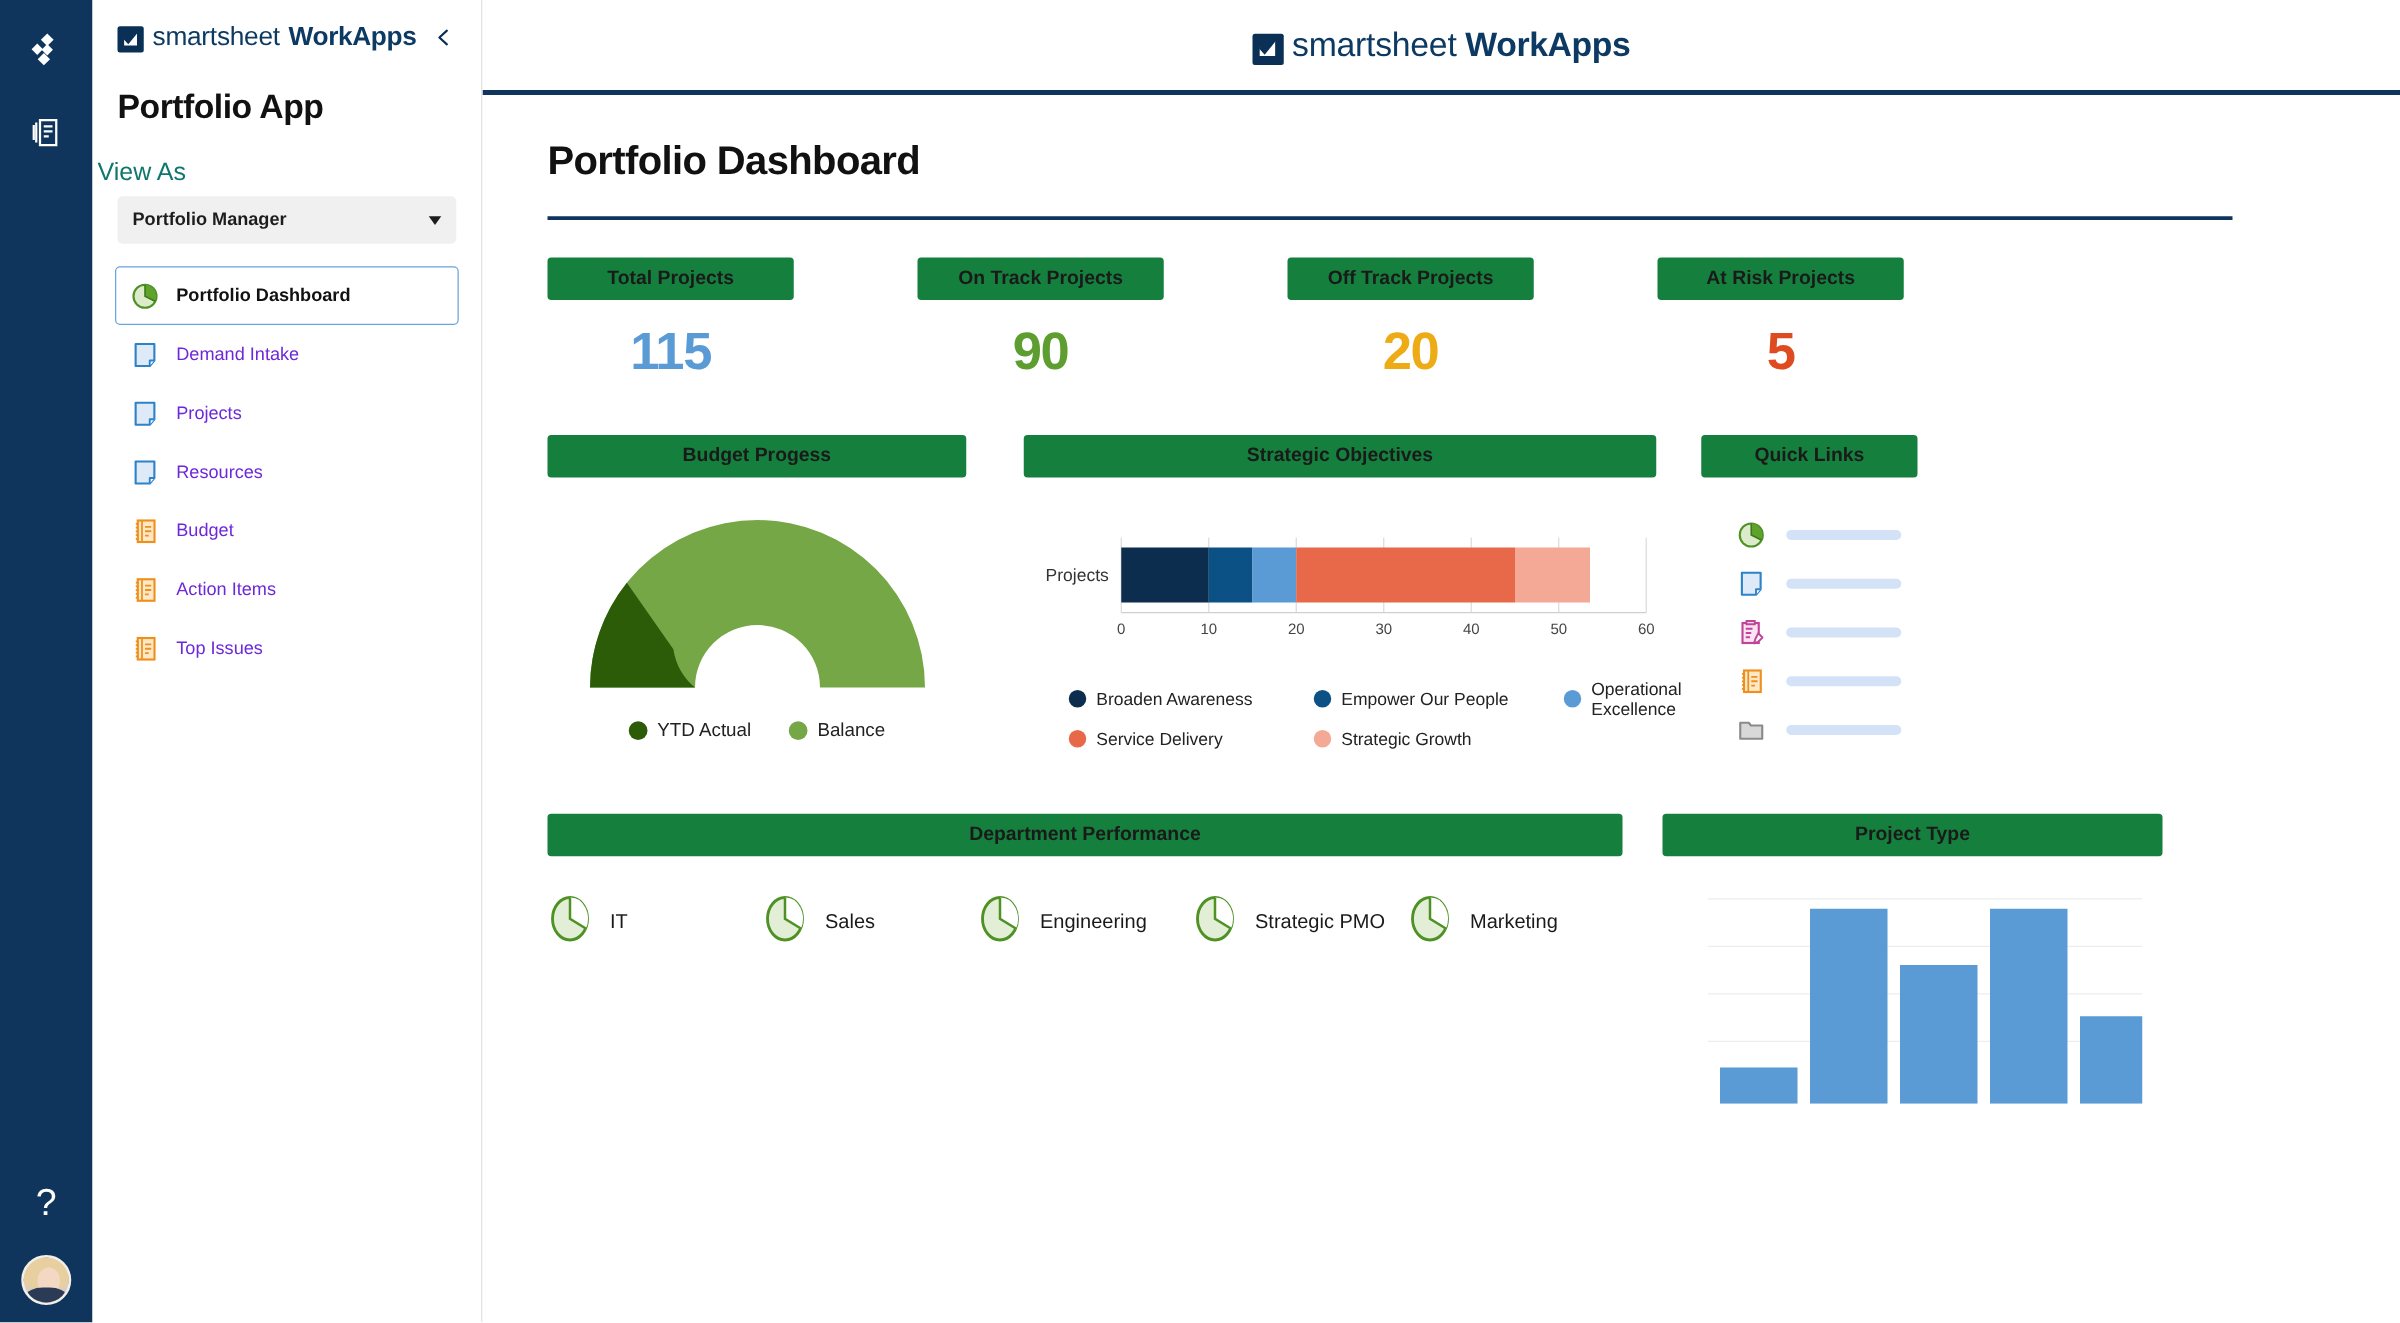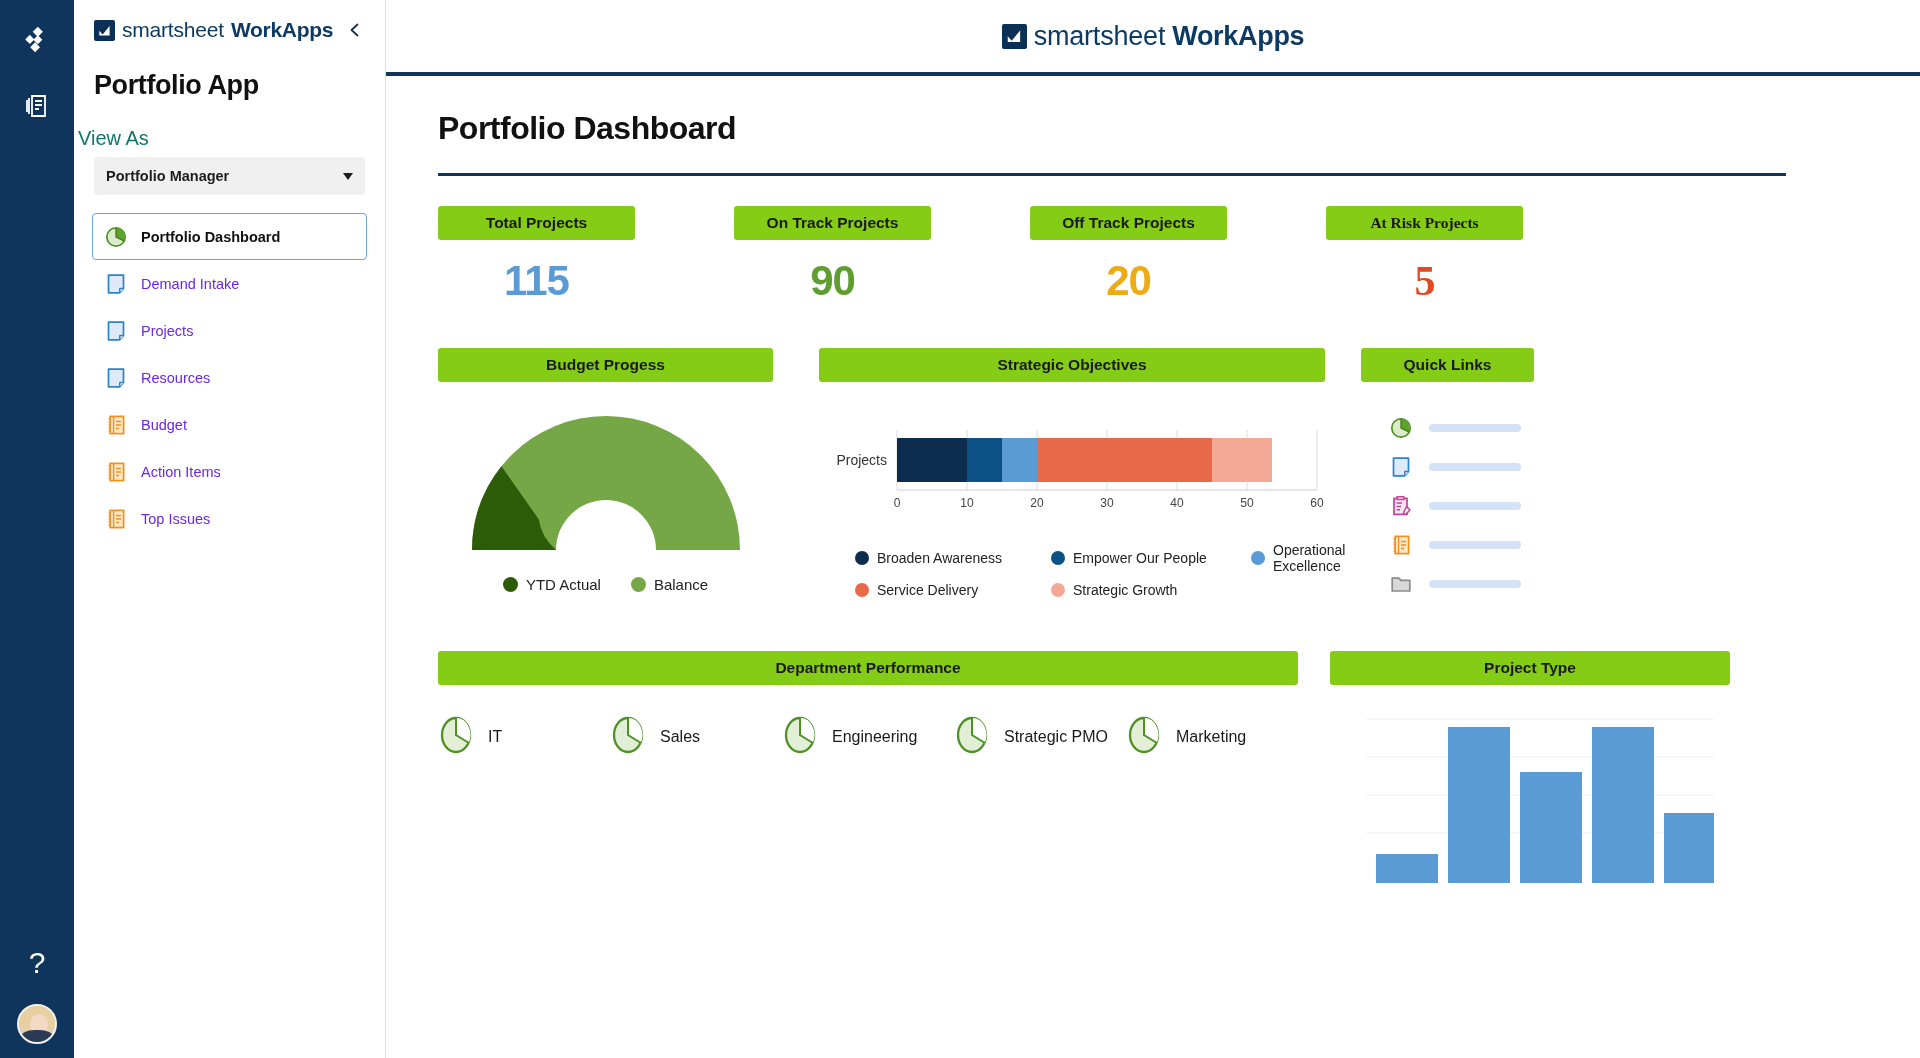--- a/index.html
+++ b/index.html
@@ -38,21 +38,21 @@
     background: #f3d9c4; border-radius: 50% 50% 46% 46%; }
   .avatar .body { position: absolute; left: 2px; right: 2px; bottom: -4px; height: 16px;
     background: #2b3b55; border-radius: 42% 42% 0 0; }
 
   
   .sidebar {
     width: 312px; flex: 0 0 312px; background: #fff;
     border-right: 1px solid #dcdcdc; padding: 0 0 0 0; position: relative;
   }
   .sb-head { display: flex; align-items: center; padding: 16px 16px 0 20px; }
-  .logo { display: flex; align-items: center; gap: 7px; flex: 1; }
+  .logo { display: flex; align-items: flex-end; gap: 7px; flex: 1; }
   .logo-mark { width: 21px; height: 21px; background: #0b3055; border-radius: 2px;
     display: flex; align-items: center; justify-content: center; }
   .logo-mark svg { display: block; }
   .logo-smart { font-size: 21px; color: #0d3a63; letter-spacing: -0.2px; font-weight: 400; }
   .logo-work { font-size: 21px; color: #0d3a63; font-weight: 700; letter-spacing: -0.3px; }
   .collapse-btn { width: 28px; height: 28px; display: flex; align-items: center;
      justify-content: center; cursor: pointer; color: #0b2e4f; }
   .app-title { font-size: 27px; font-weight: 700; color: #111; padding: 26px 20px 0 20px;
      letter-spacing: -0.4px; }
   .view-as-label { font-size: 20px; color: #0f766e; padding: 26px 20px 7px 4px; }
@@ -81,29 +81,29 @@
   .topbar { height: 76px; border-bottom: 4px solid #10355c; display: flex;
      align-items: center; justify-content: center; }
   .topbar .logo-smart, .topbar .logo-work { font-size: 27px; }
   .topbar .logo-mark { width: 25px; height: 25px; }
 
   .canvas { flex: 1; padding: 34px 0 0 52px; overflow: hidden; position: relative; }
   .dash-title { font-size: 32px; font-weight: 700; color: #111; letter-spacing: -0.5px; }
   .title-rule { height: 3px; background: #10355c; width: 1348px; margin-top: 26px; }
 
   .widget-head {
-    background: #84cc16; border-radius: 3px; height: 34px;
+    background: #15803d; border-radius: 3px; height: 34px;
     display: flex; align-items: center; justify-content: center;
     font-size: 15.5px; font-weight: 700; color: #1a1a1a;
   }
 
   
   .kpi-row { display: flex; margin-top: 30px; }
   .kpi { width: 197px; margin-right: 99px; }
-  .kpi:last-child { margin-right: 0; font-family: Liberation Serif, serif; }
+  .kpi:last-child { margin-right: 0; }
   .kpi-val { text-align: center; font-size: 42px; font-weight: 700; margin-top: 17px;
      letter-spacing: -1px; }
 
   
   .mid-row { display: flex; margin-top: 43px; align-items: flex-start; }
   .w-budget { width: 335px; margin-right: 46px; }
   .w-strategic { width: 506px; margin-right: 36px; }
   .w-quick { width: 173px; }
 
   .gauge-wrap { margin-top: 32px; display: flex; flex-direction: column; align-items: center; }

